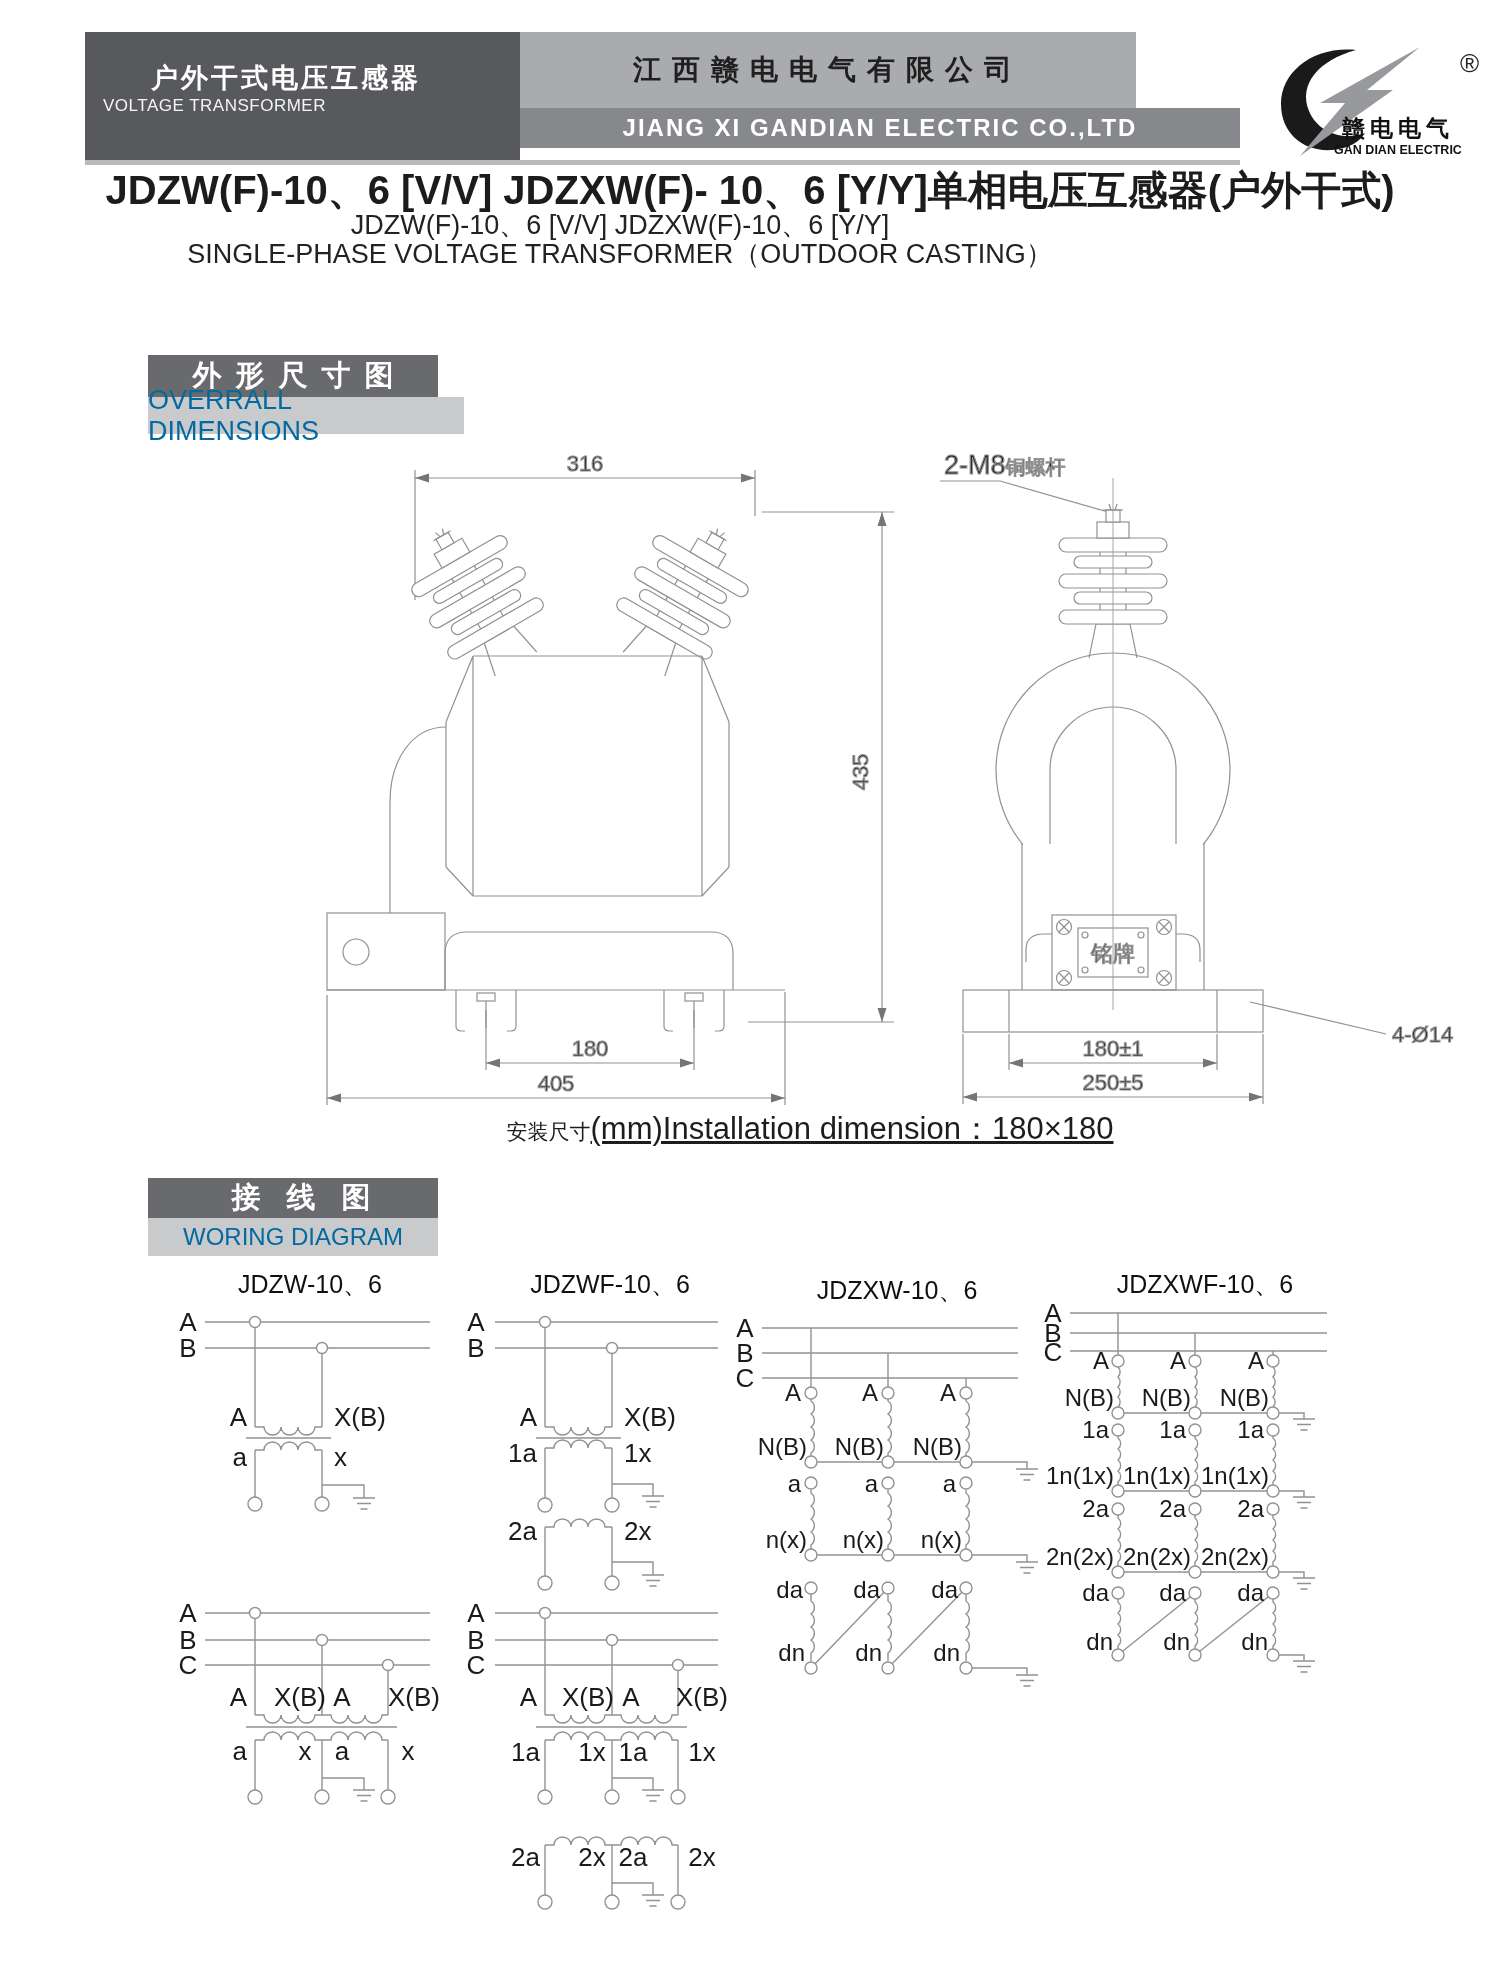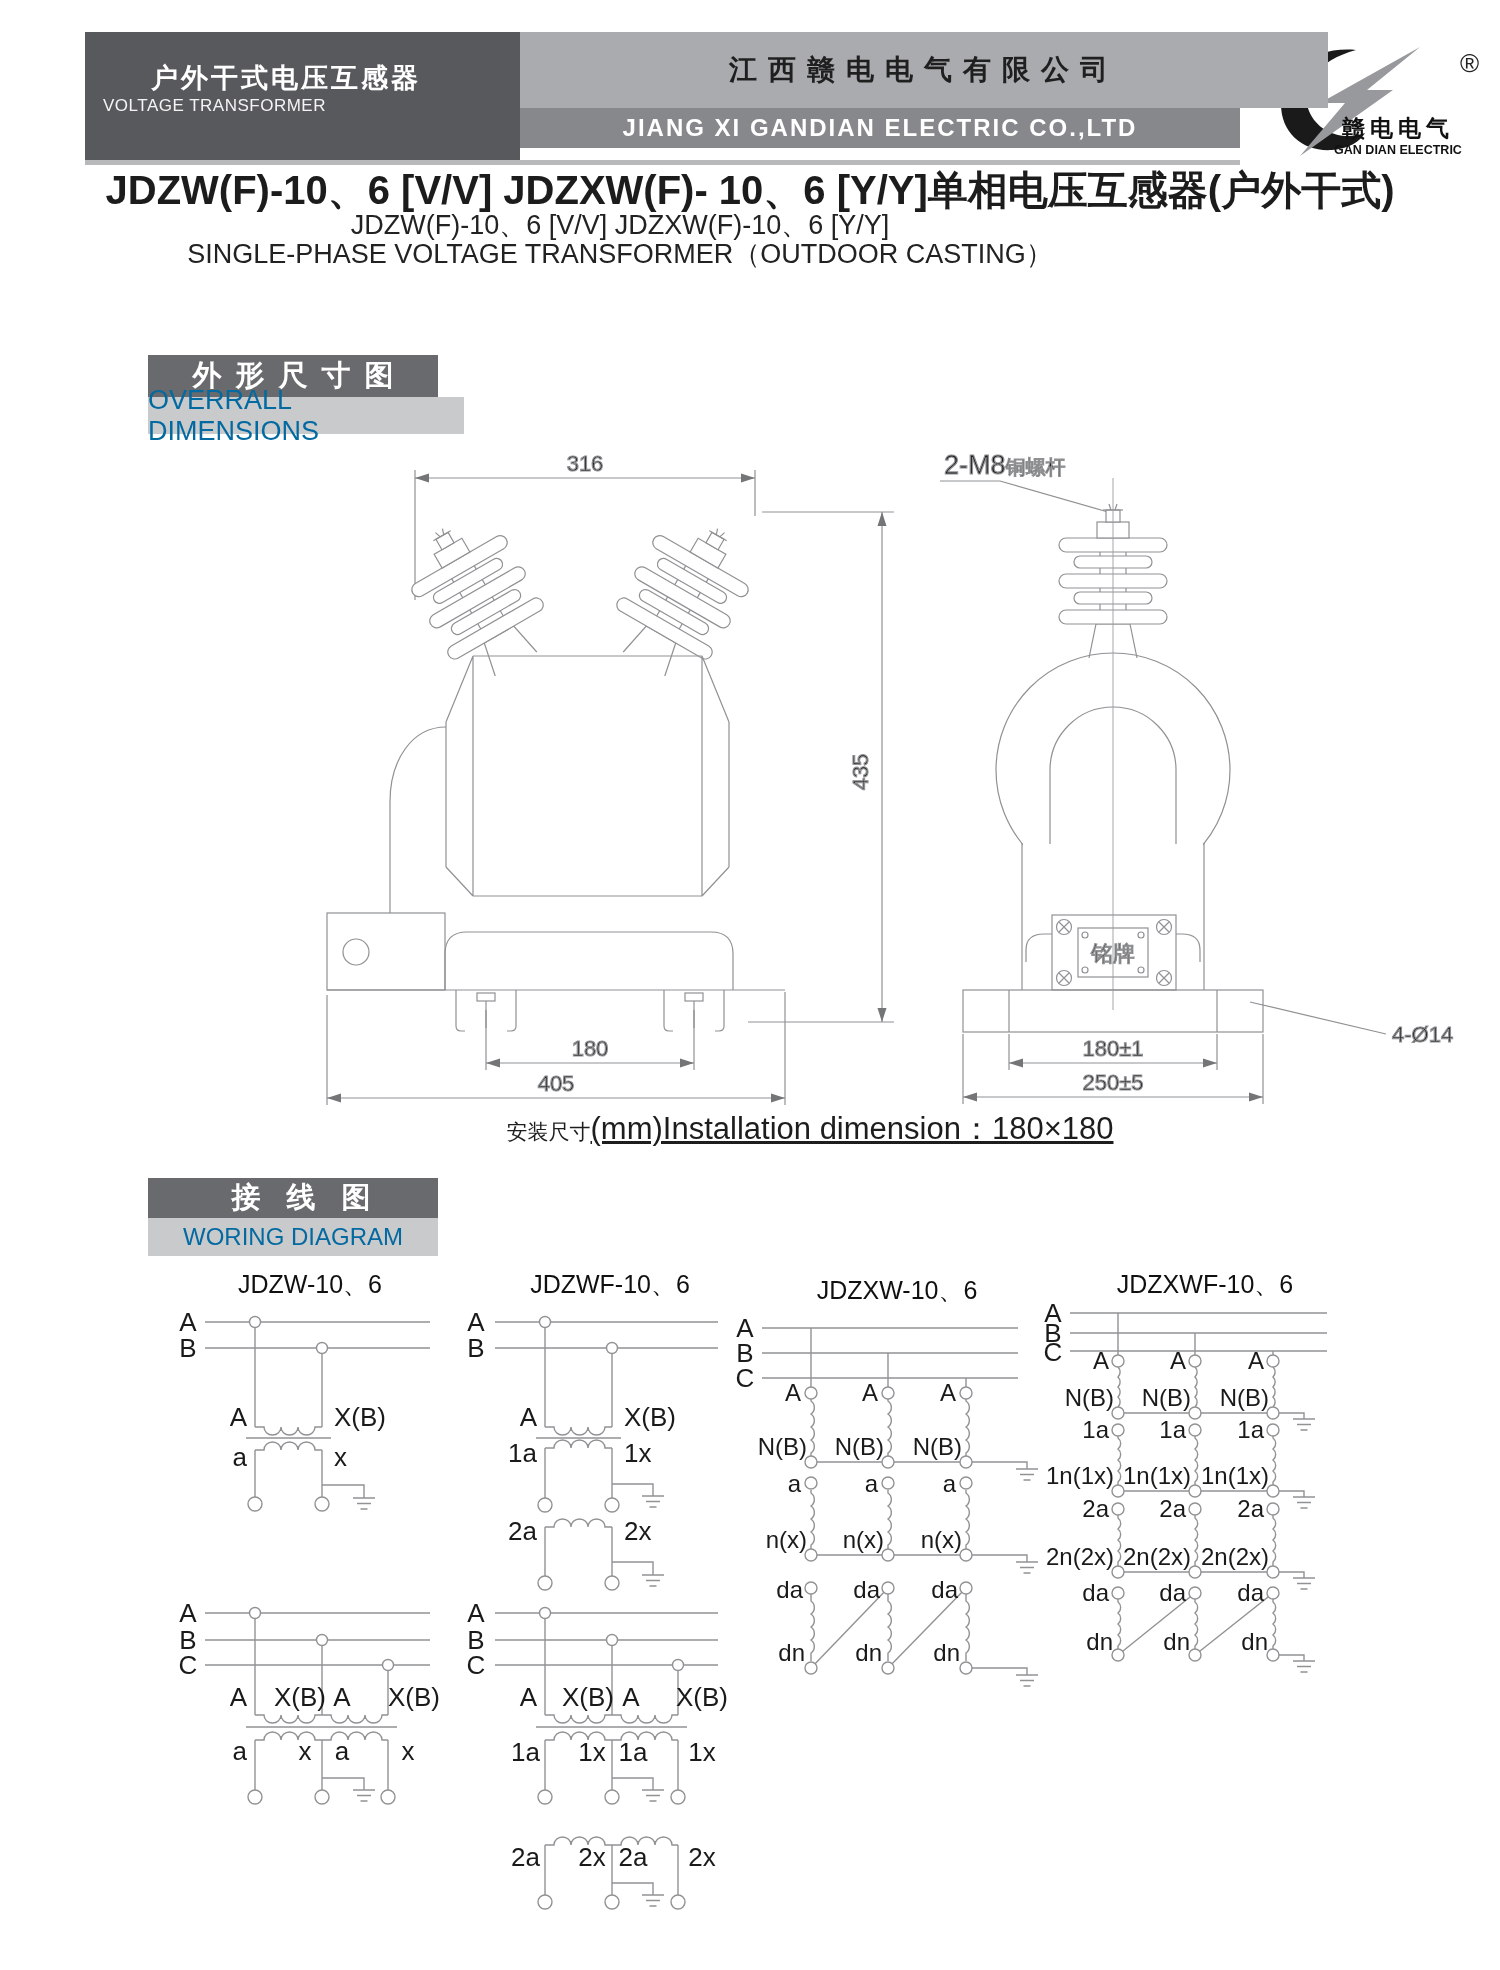--- a/index.html
+++ b/index.html
@@ -7,21 +7,21 @@
         font-family:"Liberation Sans","DejaVu Sans",sans-serif;overflow:hidden;margin:0 auto;}
   .abs{position:absolute;}
   svg{position:absolute;left:0;top:0;}
   svg text{font-family:"Liberation Sans","DejaVu Sans",sans-serif;}
 
   
   .hdr-left{left:85px;top:32px;width:435px;height:128px;background:#58595c;color:#fff;
             box-sizing:border-box;padding:28px 0 0 18px;}
   .hdr-left .zh{font-size:27px;font-weight:bold;letter-spacing:3px;margin-left:48px;}
   .hdr-left .en{font-size:17px;margin-top:0;letter-spacing:.5px;color:#f4f4f4;}
-  .hdr-mid-top{left:520px;top:32px;width:808px;height:76px;background:#a9abae;
+  .hdr-mid-top{left:520px;top:32px;width:616px;height:76px;background:#a9abae;
                display:flex;align-items:center;justify-content:center;}
   .hdr-mid-top .zh{font-size:28px;font-weight:bold;letter-spacing:11px;color:#1f1f1f;}
   .hdr-mid-bot{left:520px;top:108px;width:720px;height:40px;background:#86888b;
                display:flex;align-items:center;justify-content:center;
                color:#fff;font-size:24px;font-weight:bold;letter-spacing:2px;}
   .hdr-strip{left:85px;top:160px;width:1155px;height:5px;background:#b7b9bb;}
 
   
   .title1{left:0;top:163px;width:1500px;text-align:center;font-size:40px;font-weight:bold;color:#1c1c1c;}
   .title2{left:0;top:207px;width:1240px;text-align:center;font-size:27px;color:#222;}

